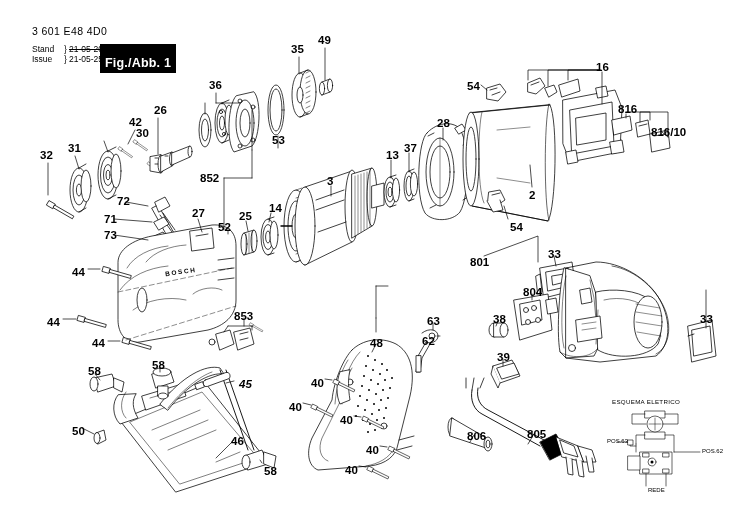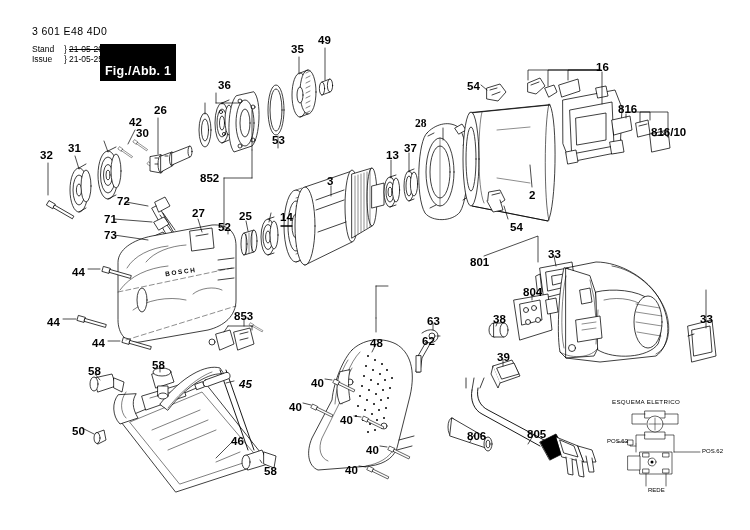--- a/index.html
+++ b/index.html
@@ -24,21 +24,21 @@
     font-size:8.5px;line-height:9.5px;
   }
   .rev-row{display:flex;align-items:flex-start;white-space:nowrap;}
   .rev-lbl{display:inline-block;width:30px;}
   .rev-brace{display:inline-block;width:7px;text-align:center;}
   .strike{text-decoration:line-through;}
   .fig-badge{
     position:absolute;left:100px;top:44px;
     background:#000;color:#fff;
     font-size:12.5px;font-weight:bold;
-    padding:20px 5px 3px 5px;
+    padding:12px 5px 3px 5px;
     letter-spacing:.2px;
   }
 
   
   .footer{
     position:absolute;left:32px;top:458px;
     font-size:8.5px;line-height:10.5px;
   }
 
   
@@ -591,36 +591,36 @@
 
   <div style="position:absolute;left:165px;top:268px;font-size:6.5px;font-weight:bold;
               letter-spacing:1.6px;transform:rotate(-8deg);">BOSCH</div>
 
   <div id="callout-layer">
       <div class="cal" style="left: 40px; top: 150px;">32</div>
       <div class="cal" style="left: 68px; top: 143px;">31</div>
       <div class="cal" style="left: 97px; top: 128px; margin-left: 39px;">30</div>
       <div class="cal" style="left: 129px; top: 117px;">42</div>
       <div class="cal" style="left: 146px; top: 105px; margin-left: 8px;">26</div>
-      <div class="cal" style="left: 209px; top: 80px; margin-left: 9px;">36</div>
+      <div class="cal" style="left: 209px; top: 80px;">36</div>
       <div class="cal" style="left: 291px; top: 44px;">35</div>
       <div class="cal" style="left: 318px; top: 35px;">49</div>
       <div class="cal" style="left: 272px; top: 135px;">53</div>
       <div class="cal" style="left: 200px; top: 173px;">852</div>
       <div class="cal" style="left: 117px; top: 196px;">72</div>
       <div class="cal" style="left: 104px; top: 214px;">71</div>
       <div class="cal" style="left: 104px; top: 230px;">73</div>
       <div class="cal" style="left: 192px; top: 208px;">27</div>
       <div class="cal" style="left: 218px; top: 222px;">52</div>
       <div class="cal" style="left: 239px; top: 211px;">25</div>
-      <div class="cal" style="left: 280px; top: 203px; margin-top: 9px;">14</div>
+      <div class="cal" style="left: 269px; top: 203px;">14</div>
       <div class="cal" style="left: 327px; top: 176px;">3</div>
       <div class="cal" style="left: 386px; top: 150px;">13</div>
       <div class="cal" style="left: 404px; top: 143px;">37</div>
-      <div class="cal" style="left: 415px; top: 118px; font-family: Liberation Serif, serif;">28</div>
+      <div class="cal" style="left: 437px; top: 118px;">28</div>
       <div class="cal" style="left: 529px; top: 190px;">2</div>
       <div class="cal" style="left: 467px; top: 81px;">54</div>
       <div class="cal" style="left: 510px; top: 222px;">54</div>
       <div class="cal" style="left: 596px; top: 62px;">16</div>
       <div class="cal" style="left: 618px; top: 104px;">816</div>
       <div class="cal" style="left: 651px; top: 127px;">816/10</div>
       <div class="cal" style="left: 72px; top: 267px;">44</div>
       <div class="cal" style="left: 47px; top: 317px;">44</div>
       <div class="cal" style="left: 92px; top: 338px;">44</div>
       <div class="cal" style="left: 234px; top: 311px;">853</div>

